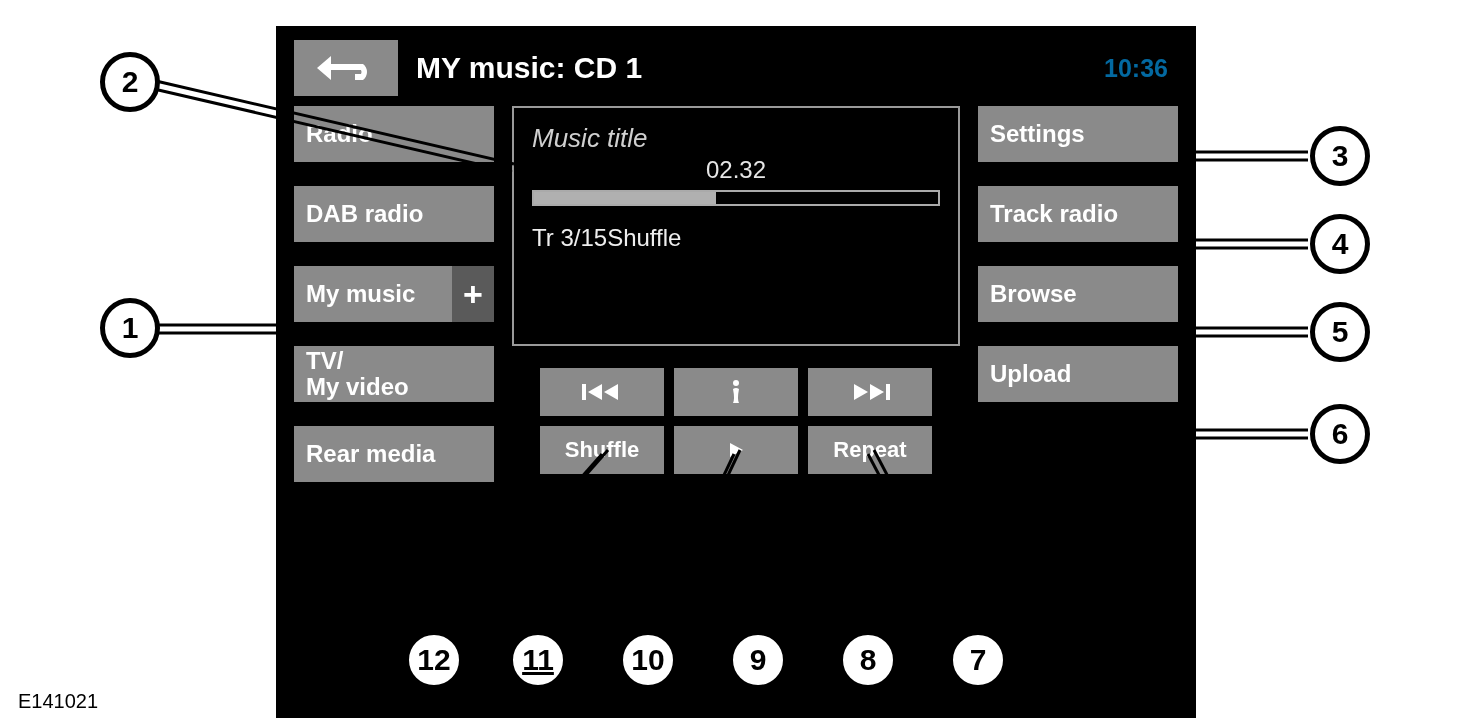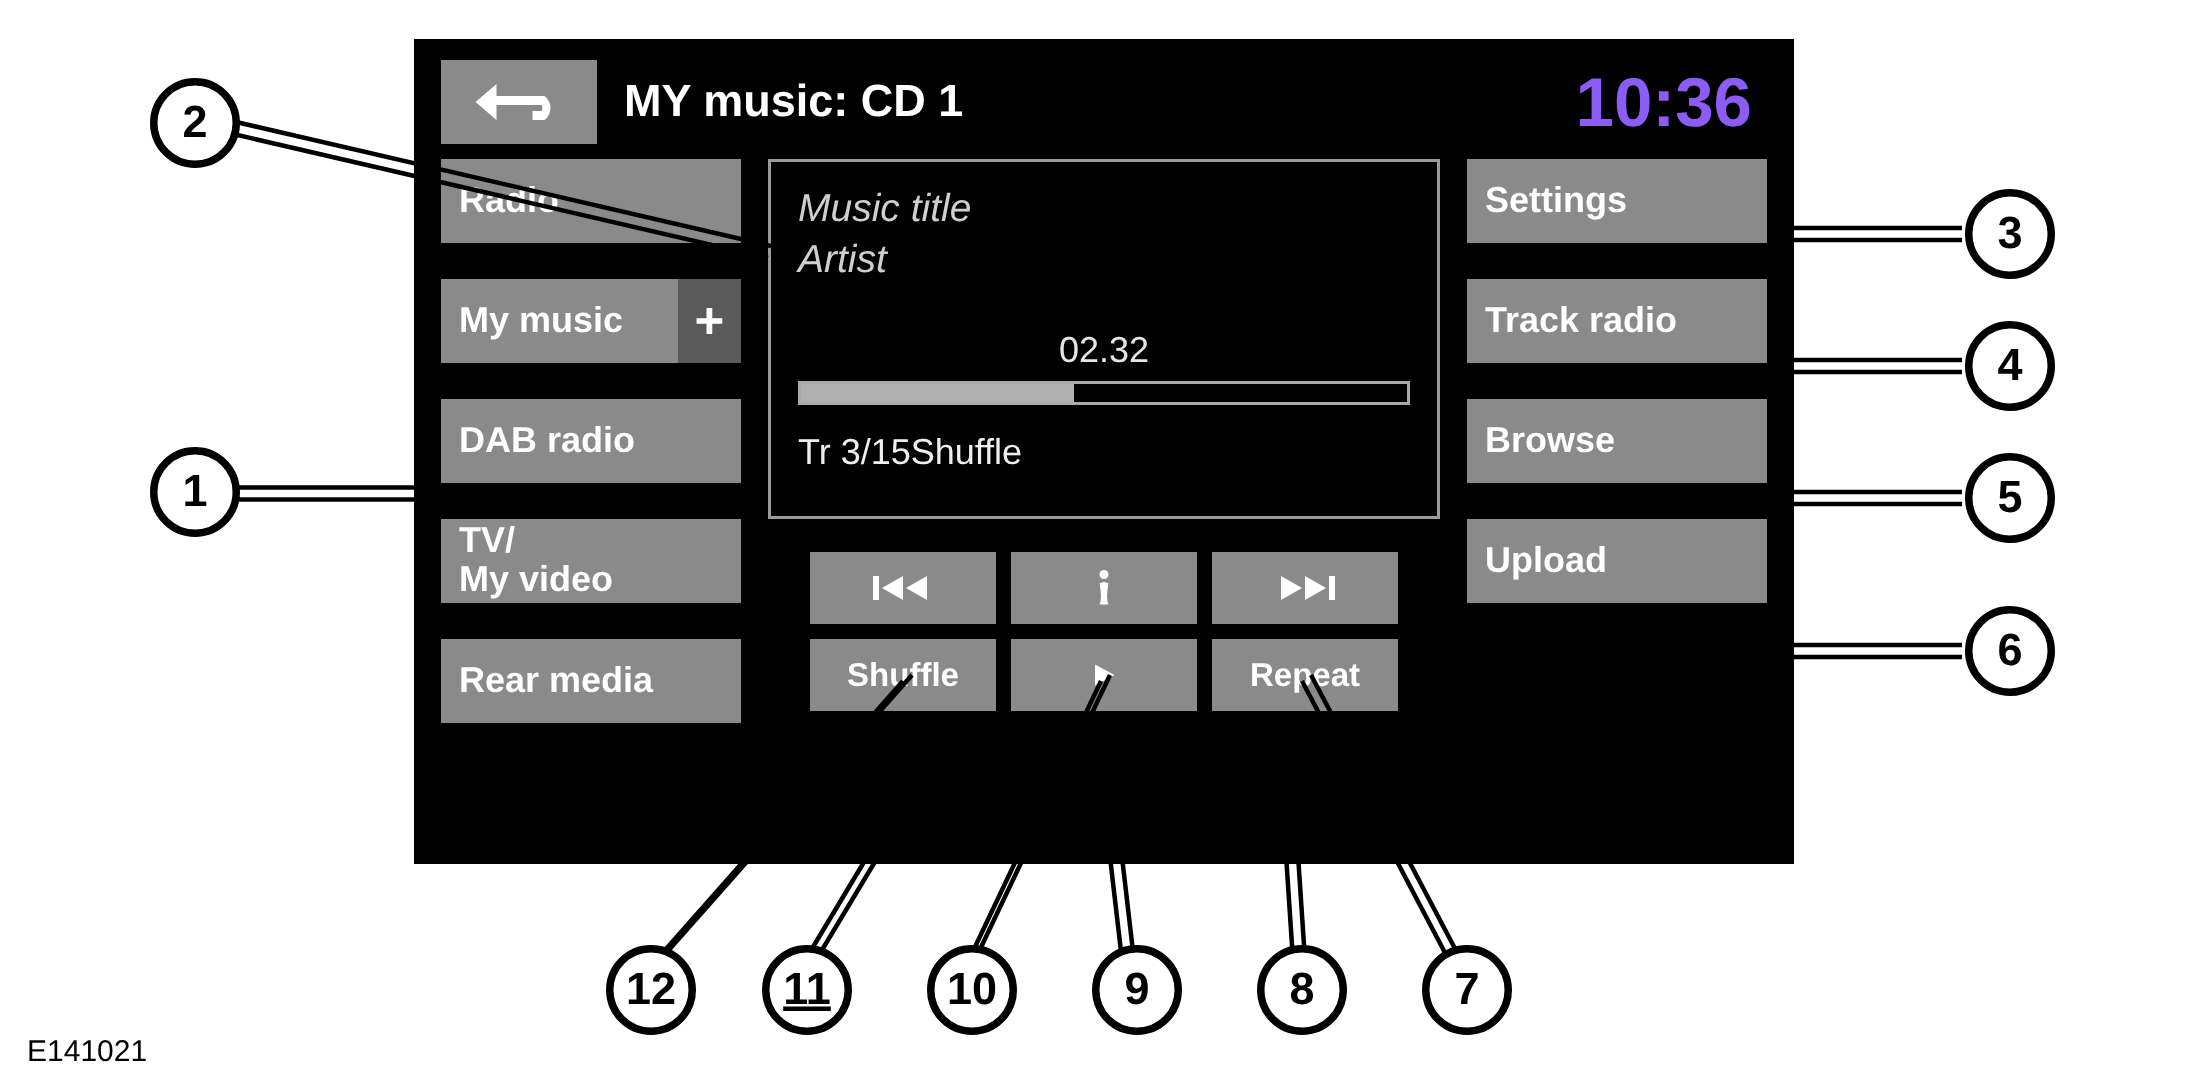--- a/index.html
+++ b/index.html
@@ -10,21 +10,21 @@
     width: 1465px;
     height: 722px;
     position: relative;
     overflow: hidden;
   }
   .screen {
     position: absolute;
     left: 276px;
     top: 26px;
     width: 920px;
-    height: 550px;
+    height: 692px;
     background: #000;
     color: #fff;
   }
   .header {
     display: flex;
     align-items: center;
     padding: 14px 18px 10px 18px;
   }
   .back-btn {
     width: 104px;
@@ -35,23 +35,23 @@
     justify-content: center;
     margin-right: 18px;
   }
   .title {
     font-size: 30px;
     font-weight: bold;
     color: #fff;
     flex: 1;
   }
   .clock {
-    font-size: 46px;
-    font-weight: bold;
-    color: #8b5cf6;
+    font-size: 25px;
+    font-weight: bold;
+    color: #0369a1;
     padding-right: 10px;
   }
 
   .body-row {
     display: flex;
     padding: 0 18px;
     gap: 18px;
   }
   .col {
     display: flex;
@@ -200,40 +200,39 @@
     <div class="title">MY music: CD 1</div>
     <div class="clock">10:36</div>
   </div>
 
   <div class="body-row">
 
     <div class="col">
       <div class="btn">
         <span>Radio</span>
       </div>
+      <div class="btn">
+        <span>DAB radio</span>
+      </div>
       <div class="btn" id="el-mymusic">
         <span>My music</span>
         <span class="plus-badge">+</span>
       </div>
-      <div class="btn">
-        <span>DAB radio</span>
-      </div>
       <div class="btn two-line">
         <span>TV/
 My video</span>
       </div>
       <div class="btn">
         <span>Rear media</span>
       </div>
     </div>
 
     <div class="center">
       <div class="info-box" id="el-infobox">
         <div class="music-title">Music title</div>
-        <div class="artist">Artist</div>
         <div class="elapsed">02.32</div>
         <div class="progress-outer">
           <div class="progress-inner" id="el-progress" style="width: 45%;"></div>
         </div>
         <div class="track-row">
           <span>Tr 3/15</span>
           <span>Shuffle</span>
         </div>
       </div>
 

